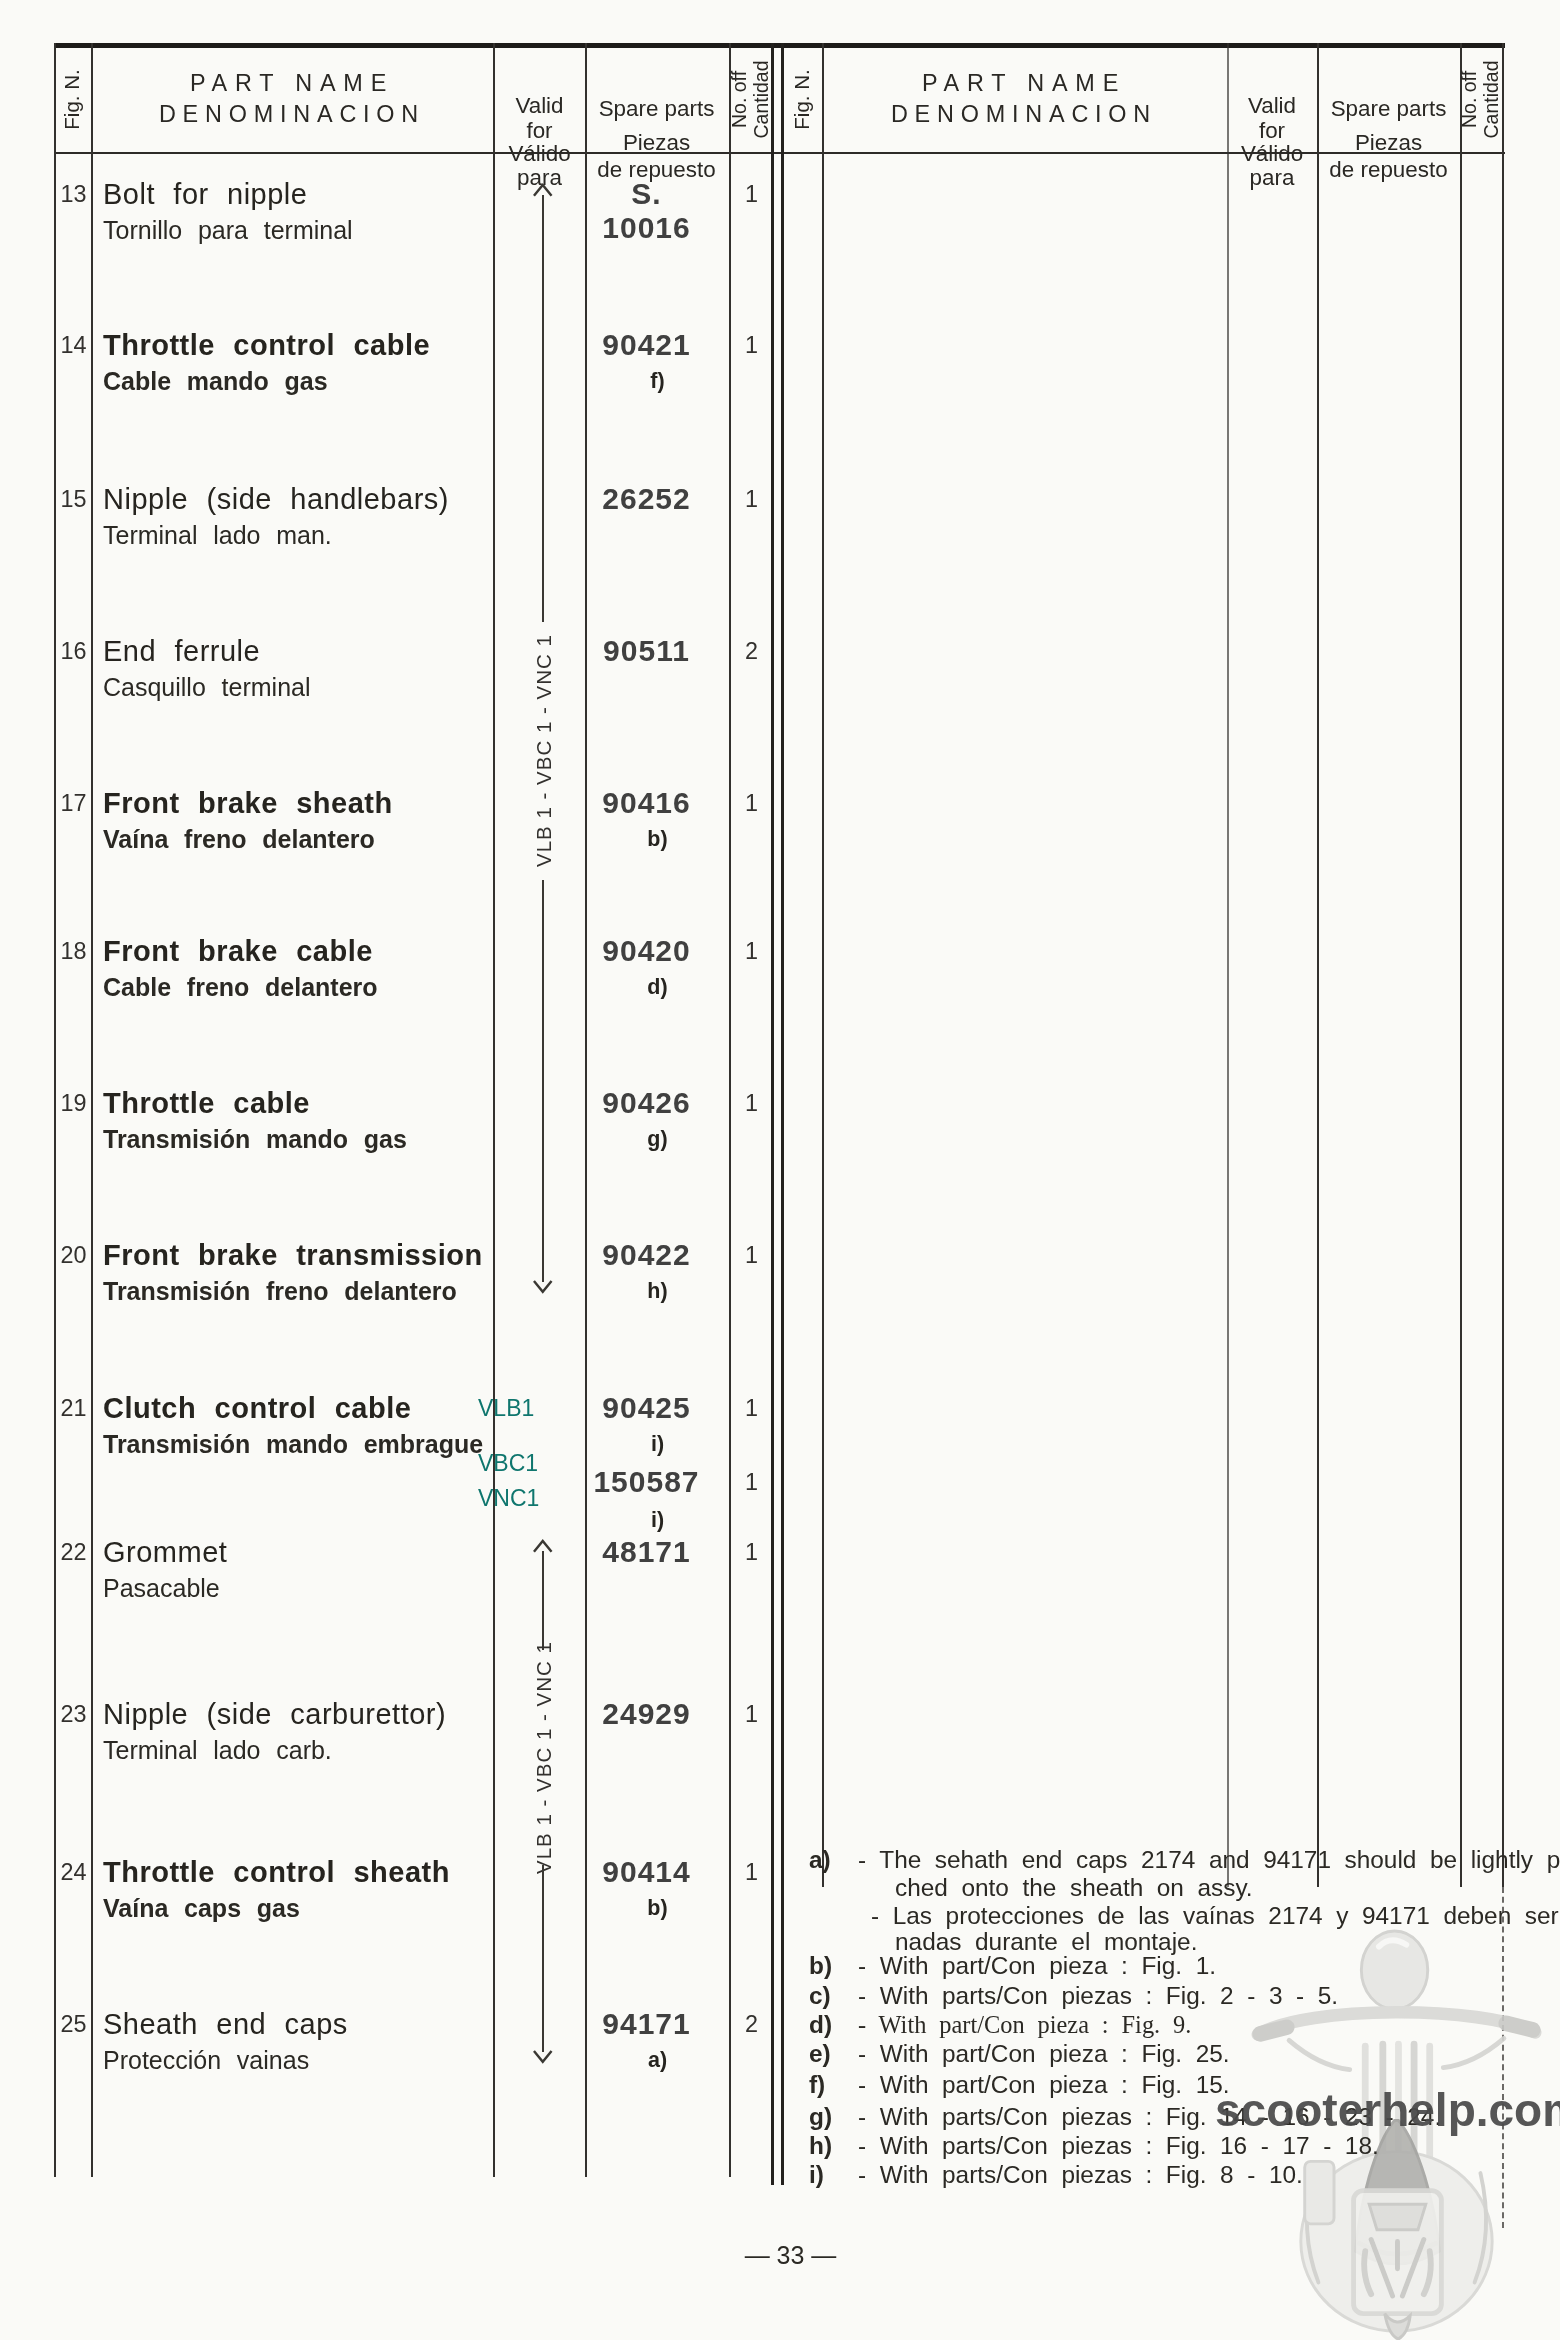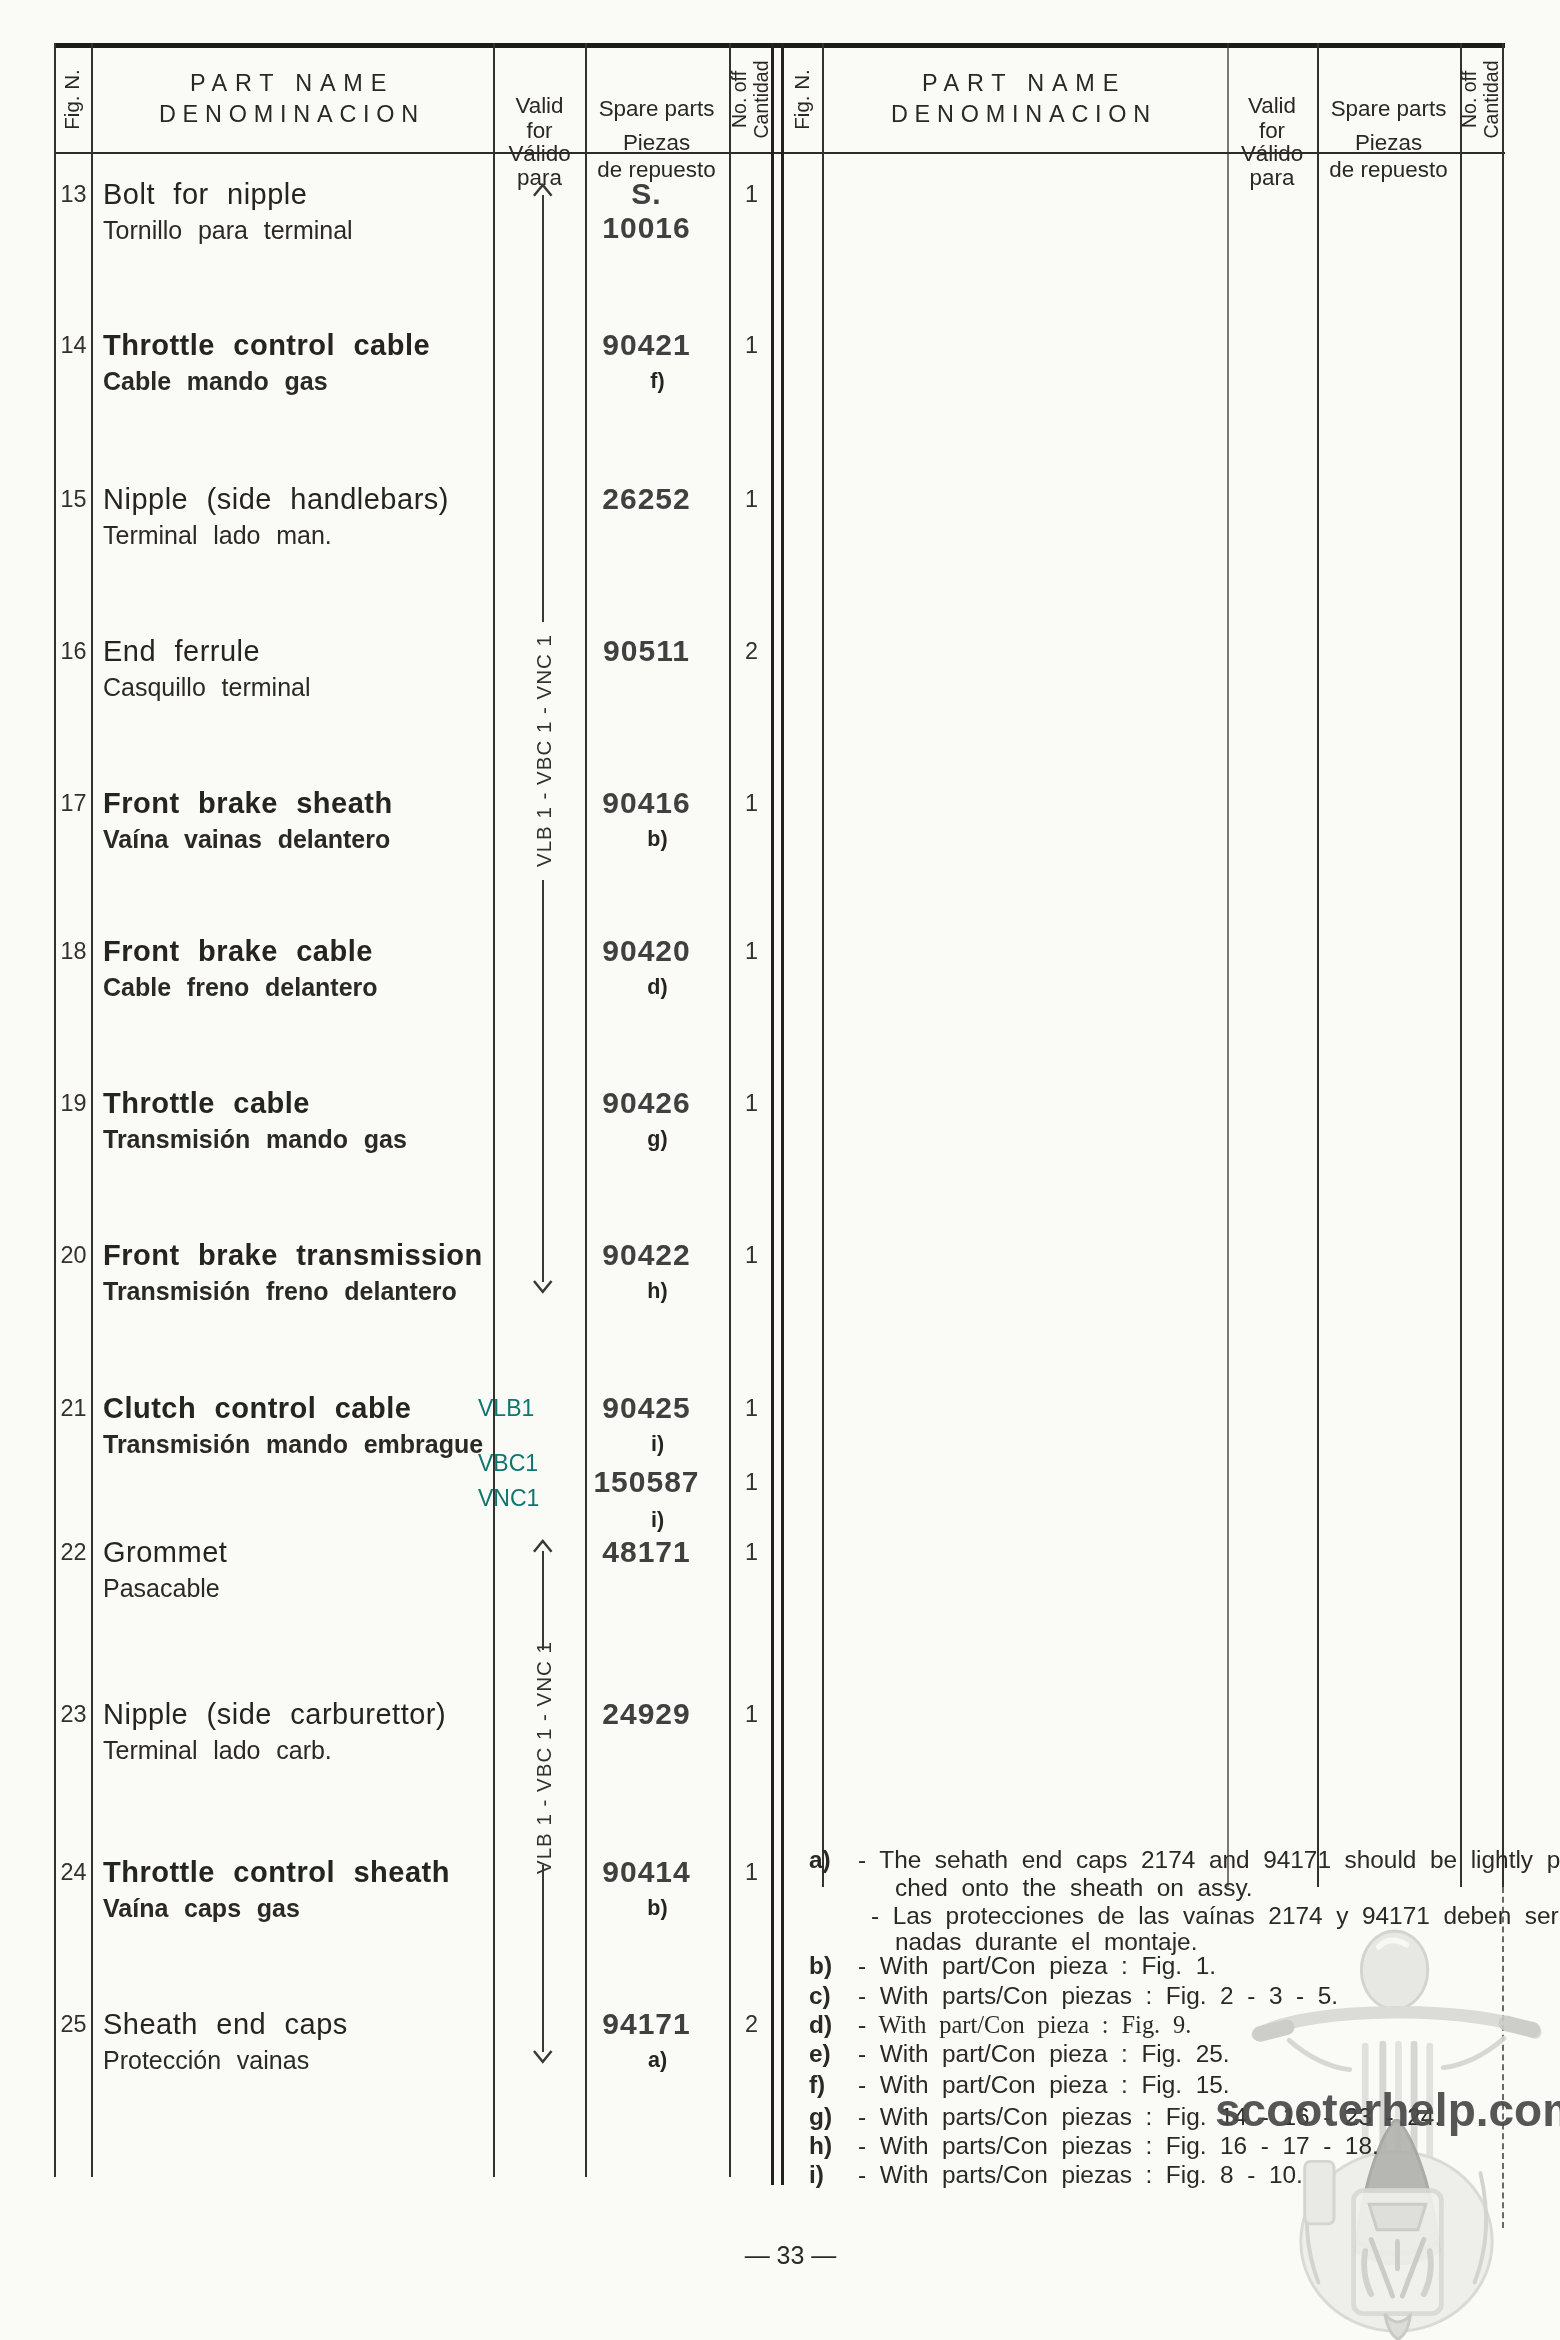--- a/index.html
+++ b/index.html
@@ -158,21 +158,21 @@
     <div class="name-en">End ferrule</div>
     <div class="name-es">Casquillo terminal</div>
     <div class="part-no">90511</div>
     <div class="note"></div>
     <span class="qty">2</span>
   </div>
 
   <div class="row b" style="top:790px;">
     <span class="fig-no">17</span>
     <div class="name-en">Front brake sheath</div>
-    <div class="name-es">Vaína vainas delantero</div>
+    <div class="name-es">Vaína freno delantero</div>
     <div class="part-no">90416</div>
     <div class="note">b)</div>
     <span class="qty">1</span>
   </div>
 
   <div class="row b" style="top:938px;">
     <span class="fig-no">18</span>
     <div class="name-en">Front brake cable</div>
     <div class="name-es">Cable freno delantero</div>
     <div class="part-no">90420</div>

